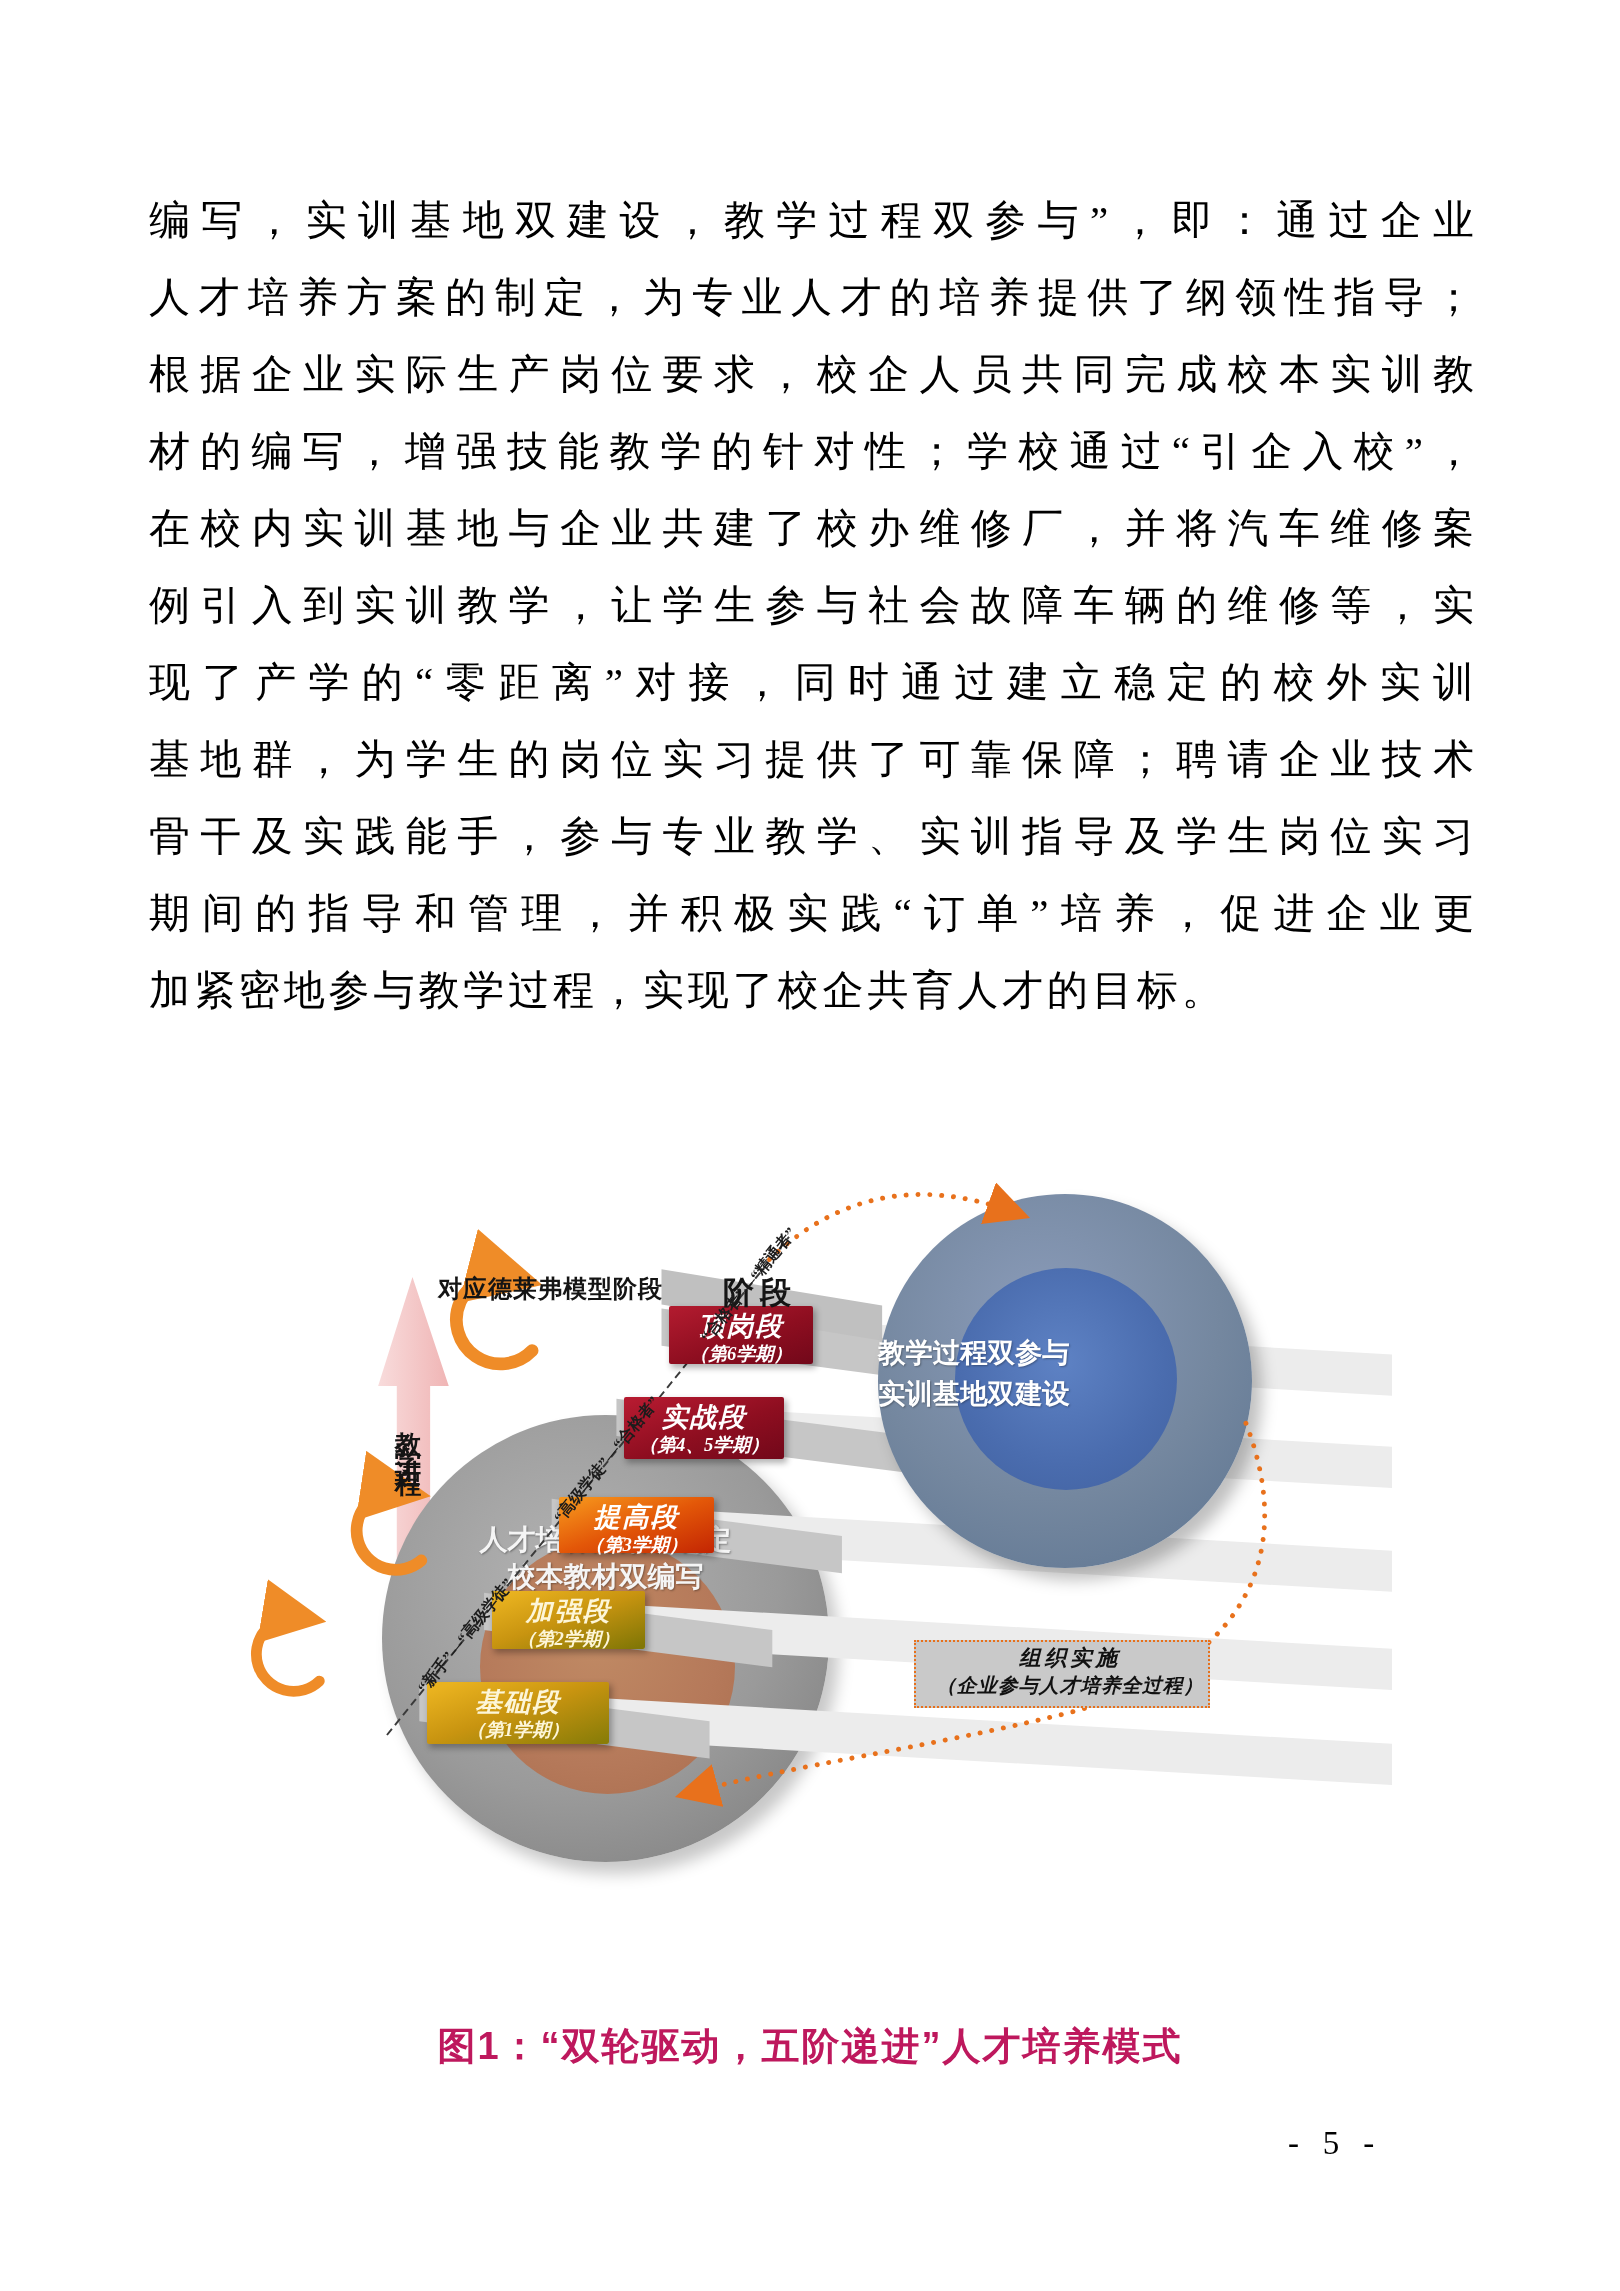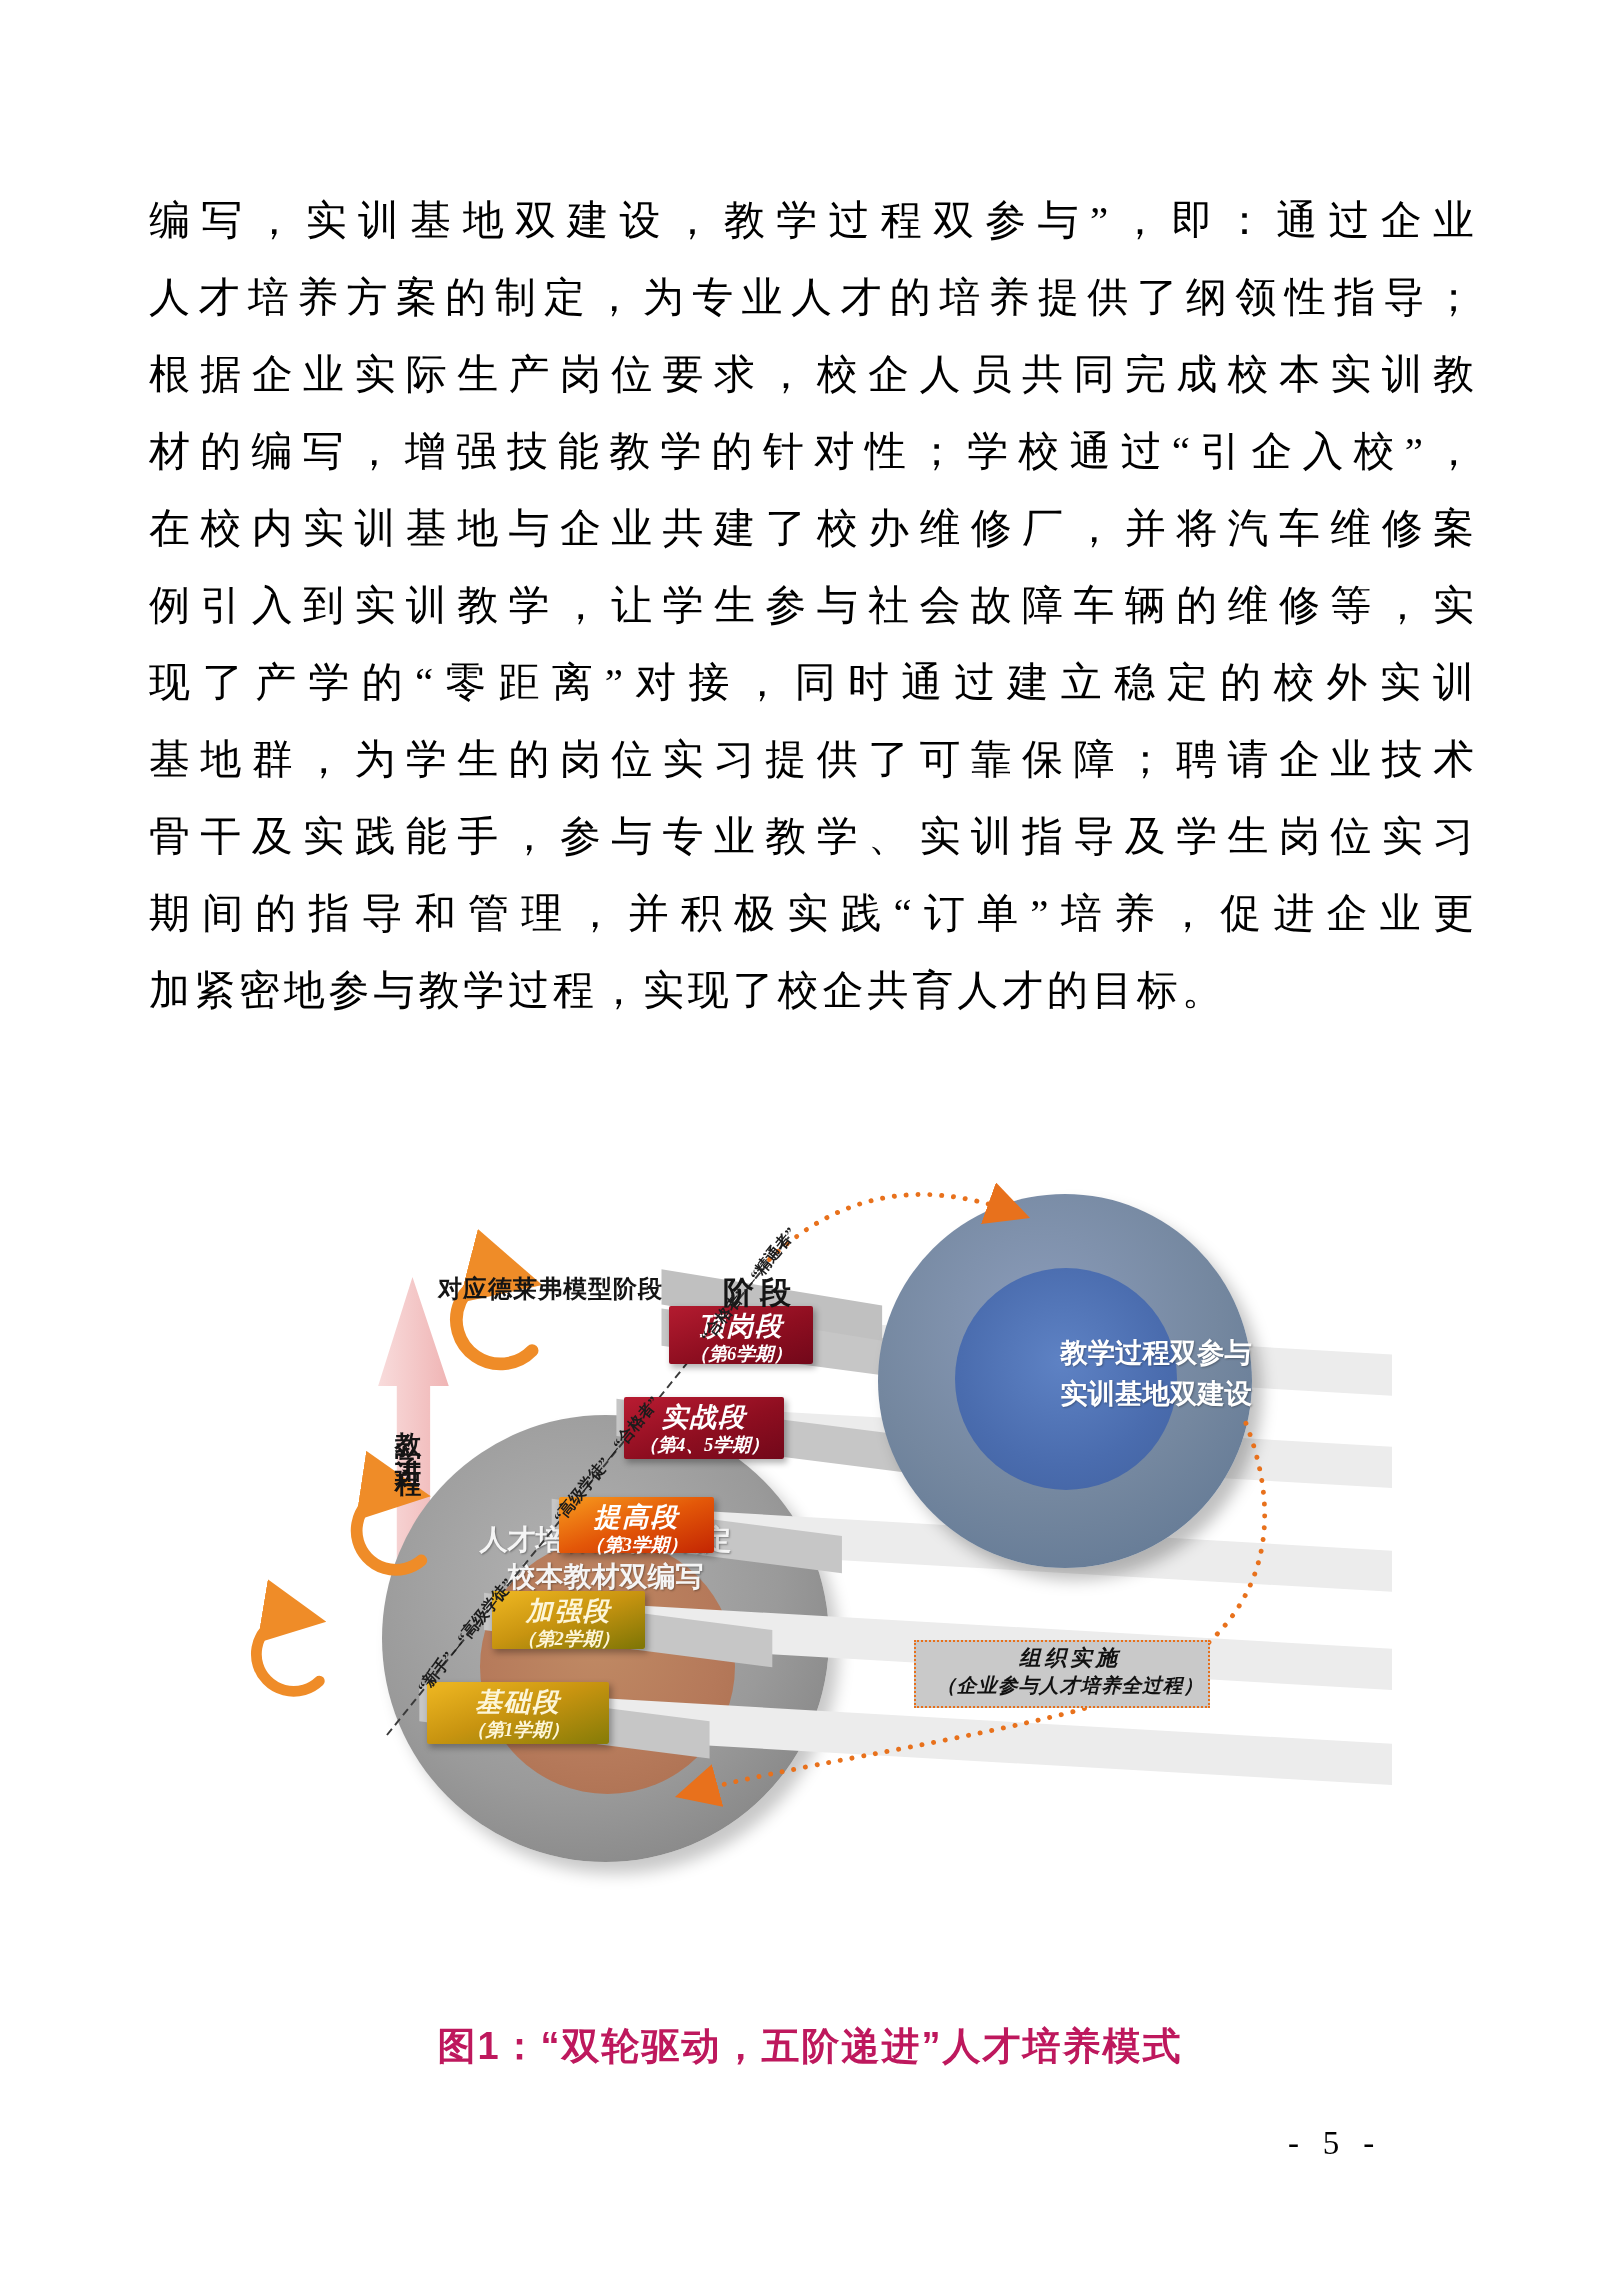--- a/index.html
+++ b/index.html
@@ -40,21 +40,21 @@
     left:643px;top:17.6px;width:374px;height:374px;
     background:radial-gradient(circle at 44% 34%, #8b9cba 0%, #74879f...  #74879f 55%, #647a95 85%, #5b7089 100%);
     background:radial-gradient(circle at 44% 34%, #8b9cba 0%, #74879f 55%, #647a95 85%, #5b7089 100%);
     box-shadow:9.8px 11.8px 15.7px rgba(0,0,0,0.25);
   }
   .blue-inner{
     position:absolute;left:77px;top:74px;width:222px;height:222px;border-radius:50%;
     background:radial-gradient(circle at 48% 42%, #5e82c4 0%, #4a6cae 60%, #41619f 100%);
   }
   .blue-circle-text{
-    position:absolute;left:0;width:374px;text-align:right;color:#ffffff;
+    position:absolute;left:0;width:374px;text-align:left;color:#ffffff;
     font-family:"Liberation Sans","DejaVu Sans",sans-serif;font-weight:700;
     text-shadow:1px 1px 2px rgba(0,0,0,.3);
   }
   .bct1{top:141px;font-size:27.4px;}
   .bct2{top:182px;font-size:27.4px;}
   
   .step{
     position:absolute;border-radius:2px;text-align:center;color:#fff;
     font-family:"Liberation Serif","DejaVu Serif",serif;font-style:italic;font-weight:700;
     box-shadow:2.9px 3.9px 5.9px rgba(0,0,0,.3);

